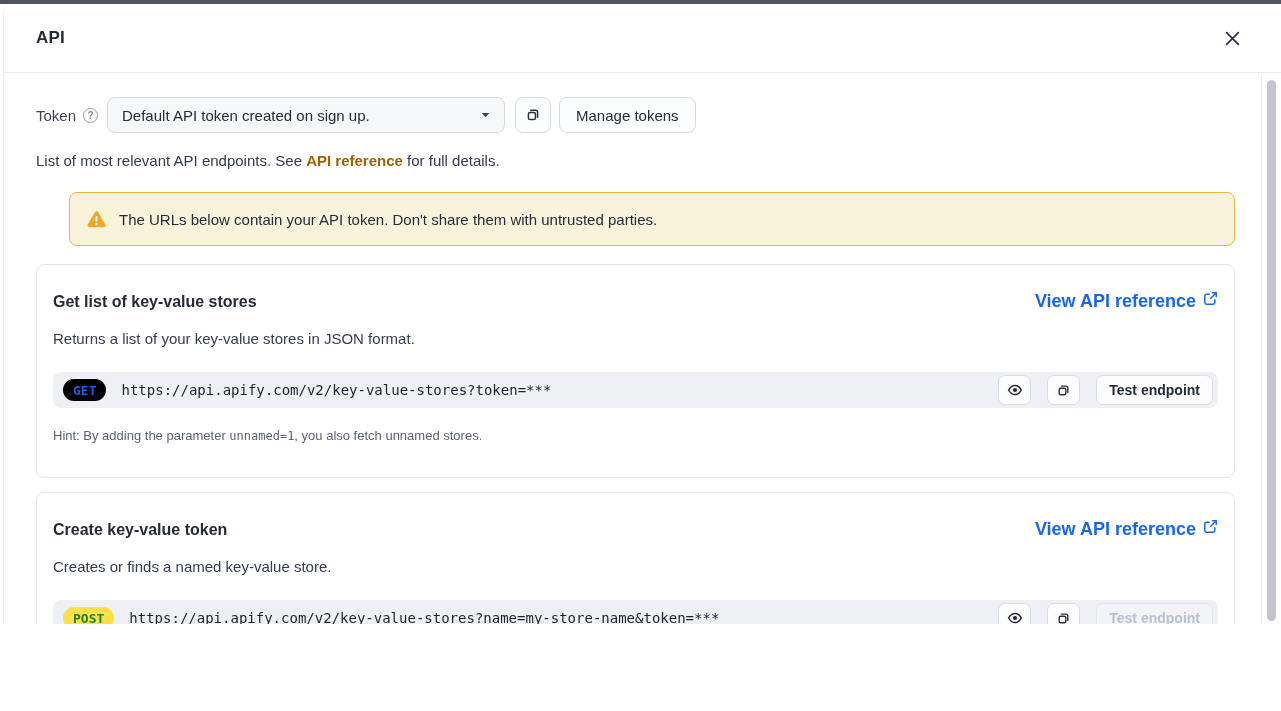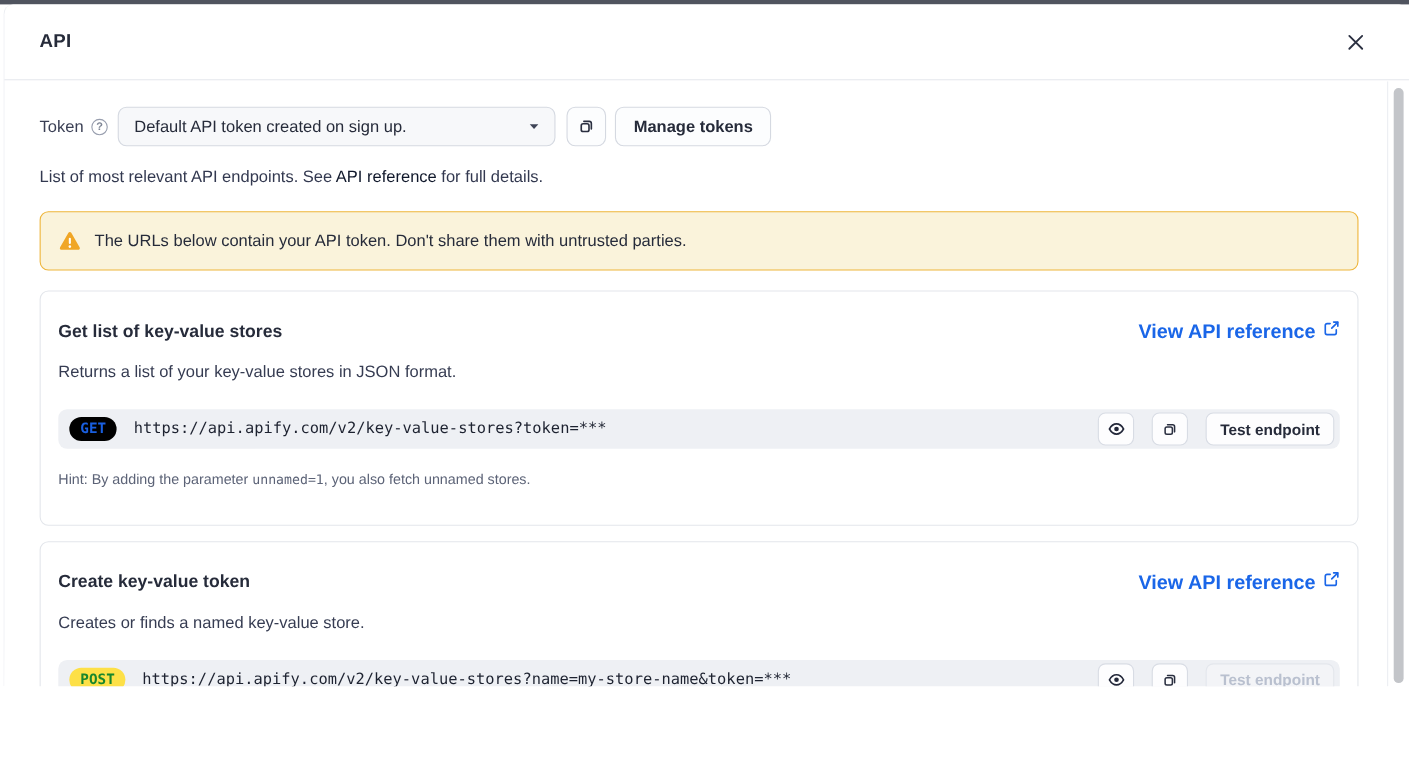--- a/index.html
+++ b/index.html
@@ -75,32 +75,33 @@
   .token-select .caret { margin-left: auto; display: flex; }
   .icon-btn {
     width: 36px; height: 36px; box-sizing: border-box;
     background: #fcfdfe; border: 1px solid #d5d9e1; border-radius: 8px;
     display: flex; align-items: center; justify-content: center;
     margin-left: 10px; cursor: pointer; padding: 0;
   }
   .manage-btn {
     height: 36px; box-sizing: border-box; padding: 0 16px; margin-left: 8px;
     background: #fcfdfe; border: 1px solid #d5d9e1; border-radius: 8px;
-    font-size: 15px; font-weight: 700; color: #262b3a;
+    font-size: 15px; font-weight: 400; color: #262b3a;
     font-family: inherit; cursor: pointer;
   }
 
   .intro { margin-top: 19px; font-size: 15px; color: #333950; line-height: 18px; }
-  .intro .link { color: #0f172a; cursor: pointer; }
+  .intro .link { color: #a16207; cursor: pointer; font-weight: bold; }
 
   .warning {
     margin-top: 22px; height: 54px; box-sizing: border-box;
     display: flex; align-items: center;
     background: #faf3db; border: 1px solid #eeb53a; border-radius: 8px;
     padding: 16px 16px;
+    margin-left: 33px;
   }
   .warning-text { font-size: 15px; color: #262b3a; margin-left: 12px; }
 
   .card {
     margin-top: 18px;
     border: 1px solid #e3e6eb; border-radius: 8px;
     padding: 26px 16px 33px 16px;
     background: #fff;
   }
   .card + .card { margin-top: 14px; }

